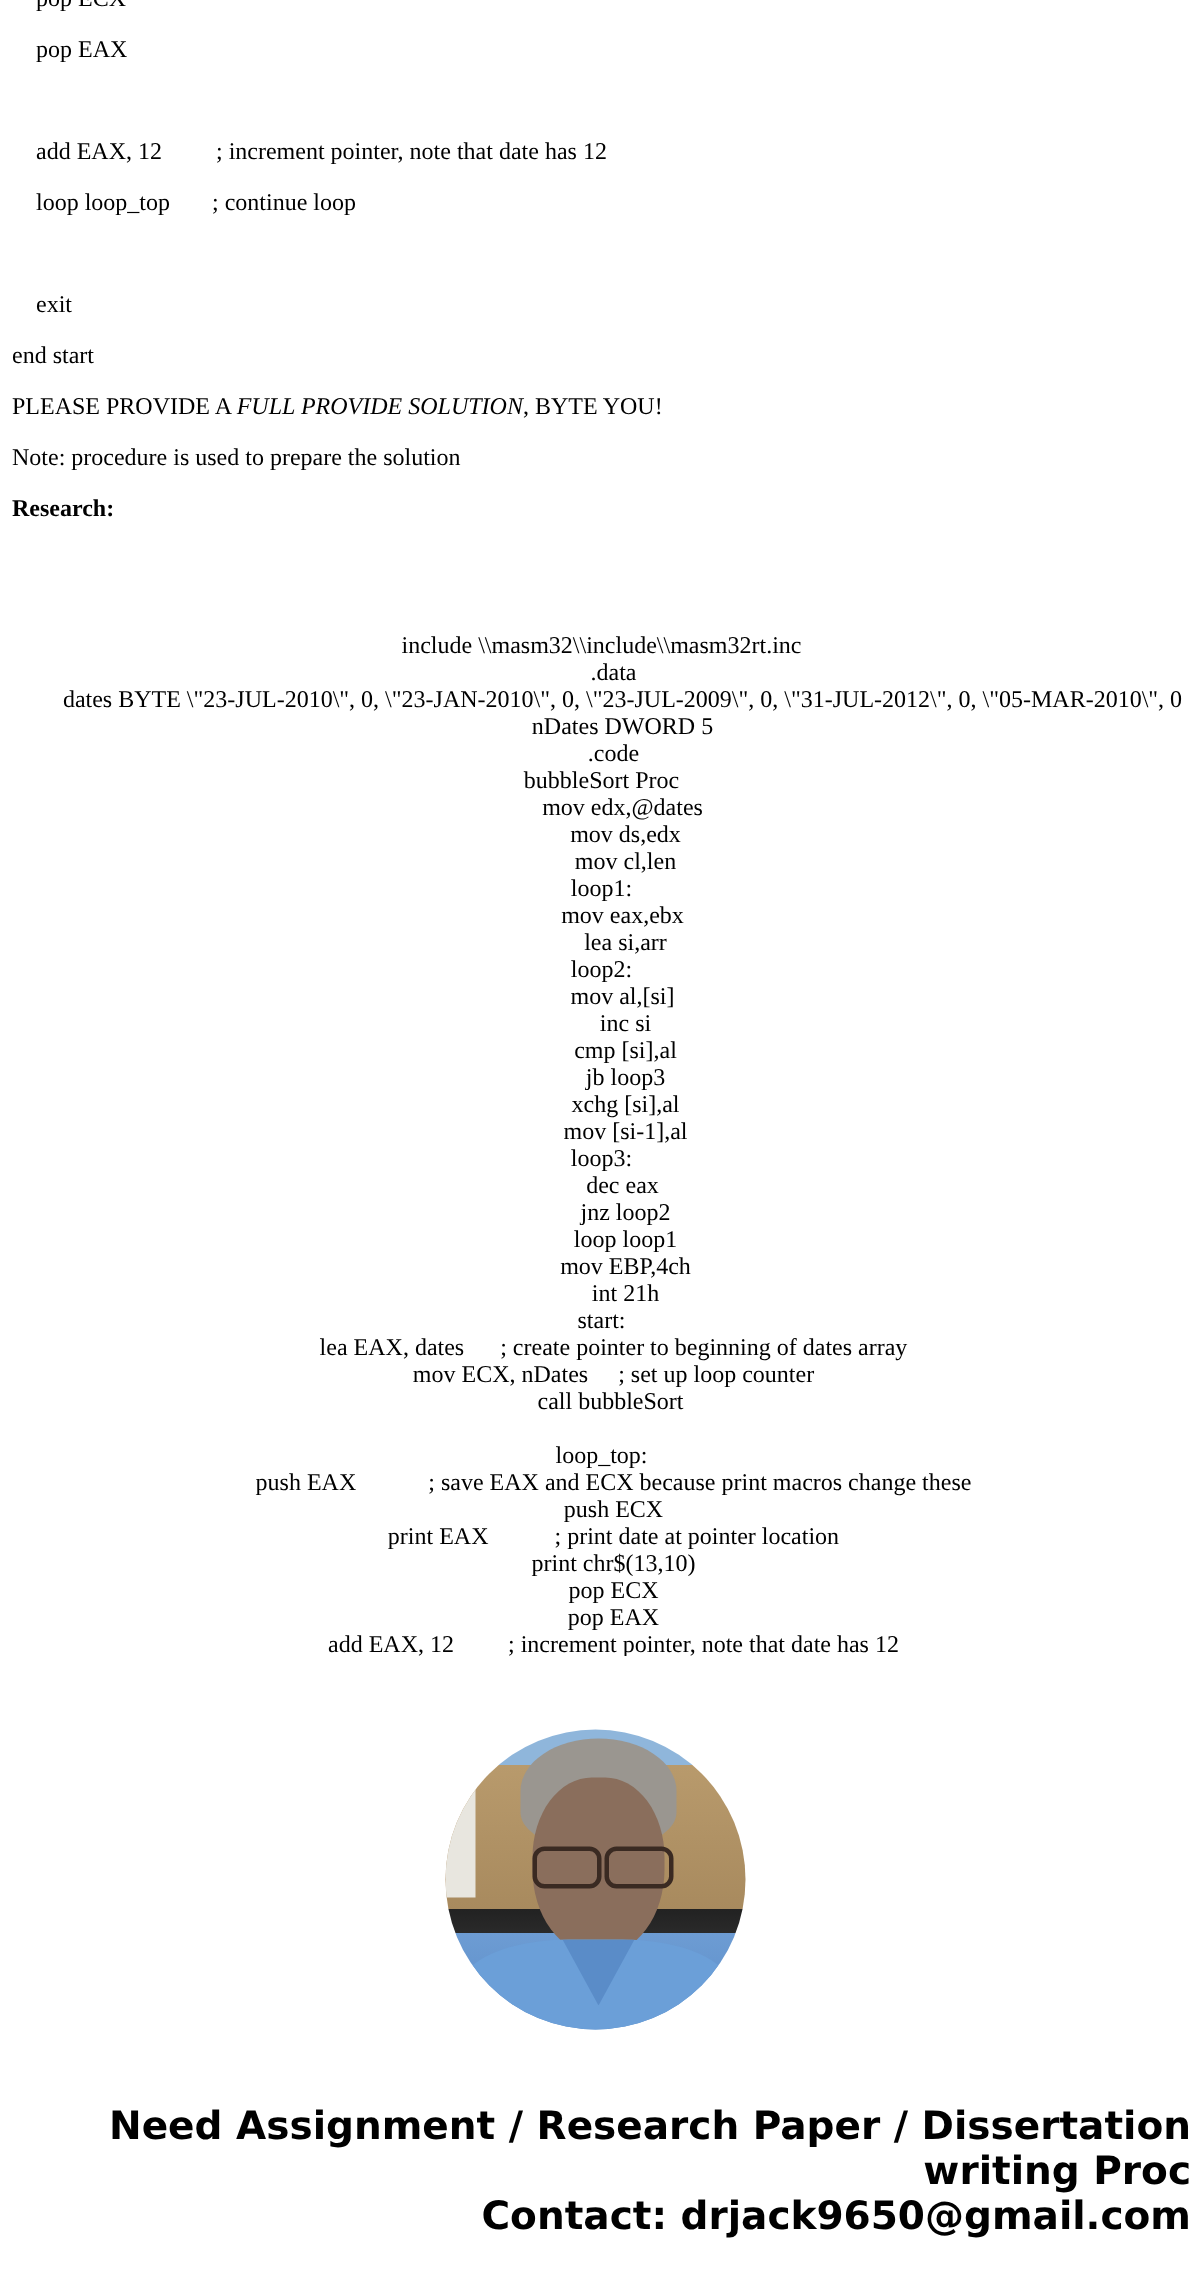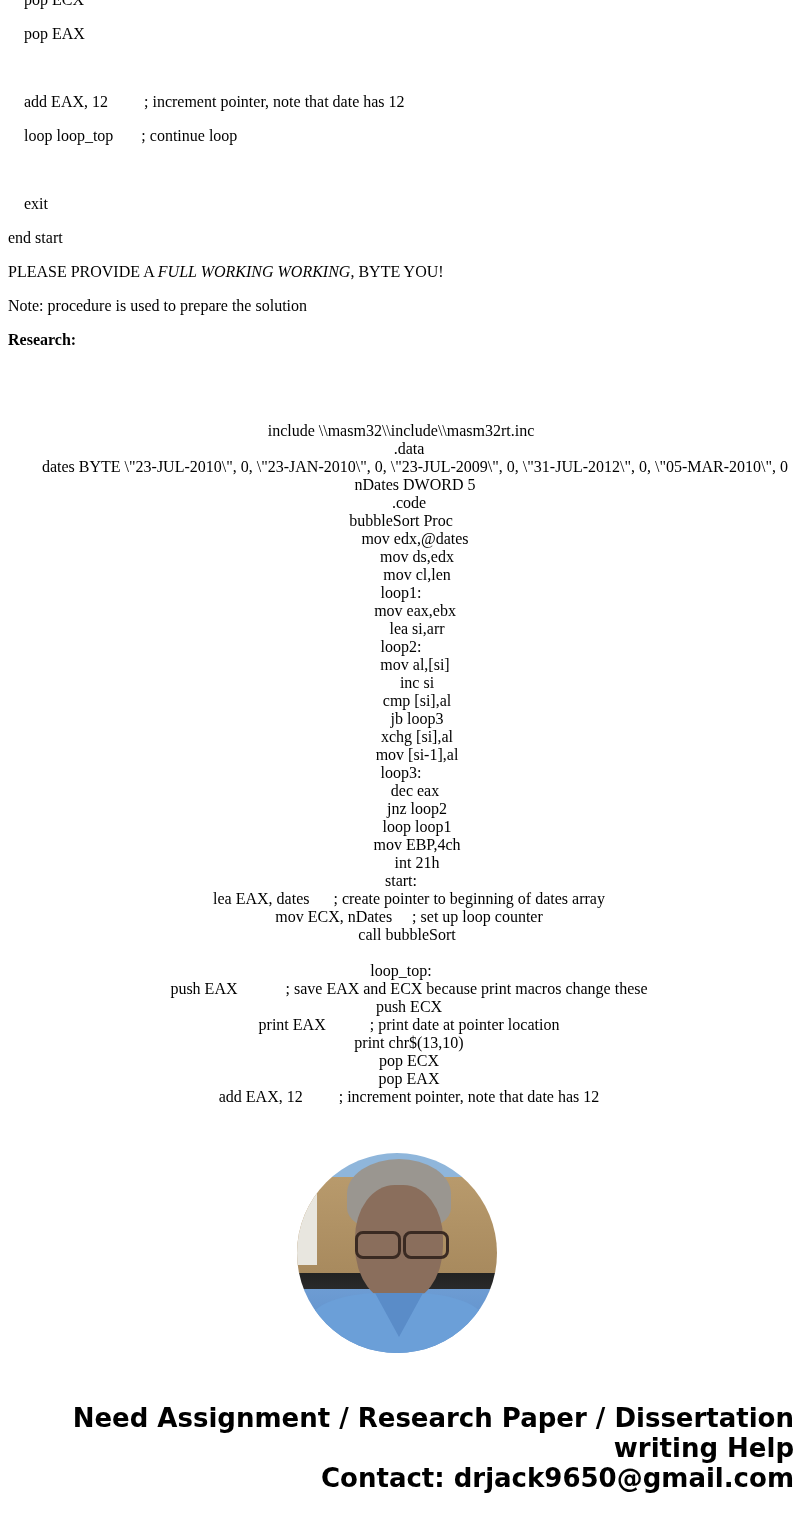--- a/index.html
+++ b/index.html
@@ -48,34 +48,34 @@
   <div id="q-lines">
       <p class="p indent">pop ECX</p>
       <p class="p indent">pop EAX</p>
       <p class="p"></p>
       <p class="p indent">add EAX, 12         ; increment pointer, note that date has 12</p>
       <p class="p indent">loop loop_top       ; continue loop</p>
       <p class="p"></p>
       <p class="p indent">exit</p>
       <p class="p">end start</p>
     </div>
-  <p class="p"><span>PLEASE PROVIDE A </span><em>FULL WORKING WORKING</em><span>, BYTE YOU!</span></p>
+  <p class="p"><span>PLEASE PROVIDE A </span><em>FULL PROVIDE SOLUTION</em><span>, BYTE YOU!</span></p>
   <p class="p">Note: procedure is used to prepare the solution</p>
   <p class="p bold">Research:</p>
 </div>
 
 <div class="code" id="code-box"><span class="ln">include \\masm32\\include\\masm32rt.inc</span><span class="ln">    .data</span><span class="ln">       dates BYTE \"23-JUL-2010\", 0, \"23-JAN-2010\", 0, \"23-JUL-2009\", 0, \"31-JUL-2012\", 0, \"05-MAR-2010\", 0</span><span class="ln">       nDates DWORD 5</span><span class="ln">    .code</span><span class="ln">bubbleSort Proc</span><span class="ln">       mov edx,@dates</span><span class="ln">        mov ds,edx</span><span class="ln">        mov cl,len</span><span class="ln">loop1:</span><span class="ln">       mov eax,ebx</span><span class="ln">        lea si,arr</span><span class="ln">loop2:</span><span class="ln">       mov al,[si]</span><span class="ln">        inc si</span><span class="ln">        cmp [si],al</span><span class="ln">        jb loop3</span><span class="ln">        xchg [si],al</span><span class="ln">        mov [si-1],al</span><span class="ln">loop3:</span><span class="ln">       dec eax</span><span class="ln">        jnz loop2</span><span class="ln">        loop loop1</span><span class="ln">        mov EBP,4ch</span><span class="ln">        int 21h</span><span class="ln">start:</span><span class="ln">    lea EAX, dates      ; create pointer to beginning of dates array</span><span class="ln">    mov ECX, nDates     ; set up loop counter</span><span class="ln">   call bubbleSort</span><span class="ln"></span><span class="ln">loop_top:</span><span class="ln">    push EAX            ; save EAX and ECX because print macros change these</span><span class="ln">    push ECX</span><span class="ln">    print EAX           ; print date at pointer location</span><span class="ln">    print chr$(13,10)</span><span class="ln">    pop ECX</span><span class="ln">    pop EAX</span><span class="ln">    add EAX, 12         ; increment pointer, note that date has 12</span></div>
 
 <div class="avatar">
   <div class="wall-l"></div>
   <div class="hair"></div>
   <div class="face"></div>
   <div class="glasses-l"></div>
   <div class="glasses-r"></div>
   <div class="shirt"></div>
   <div class="collar"></div>
 </div>
 
 <div class="promo">
   <div>Need Assignment / Research Paper / Dissertation</div>
-  <div>writing Help</div>
+  <div>writing Proc</div>
   <div>Contact: drjack9650@gmail.com</div>
 </div>
 
 </body></html>

